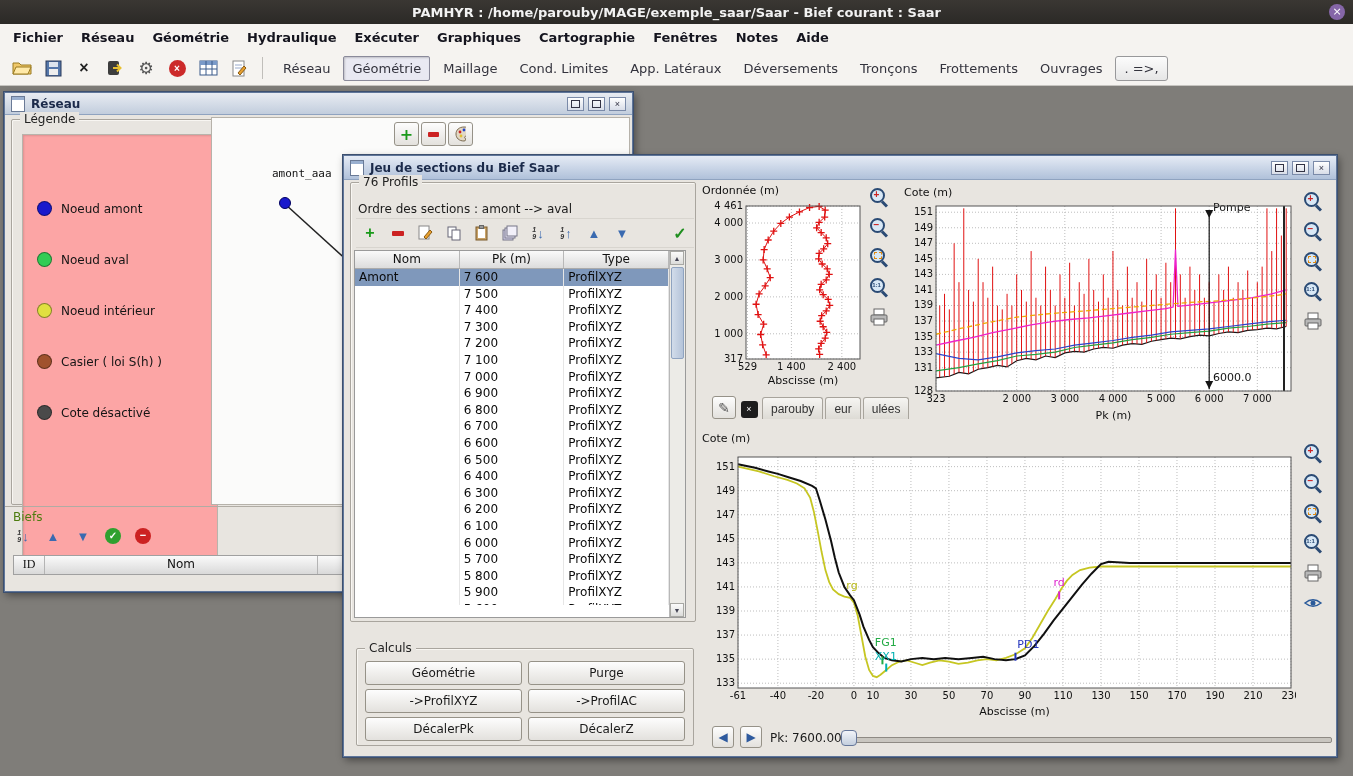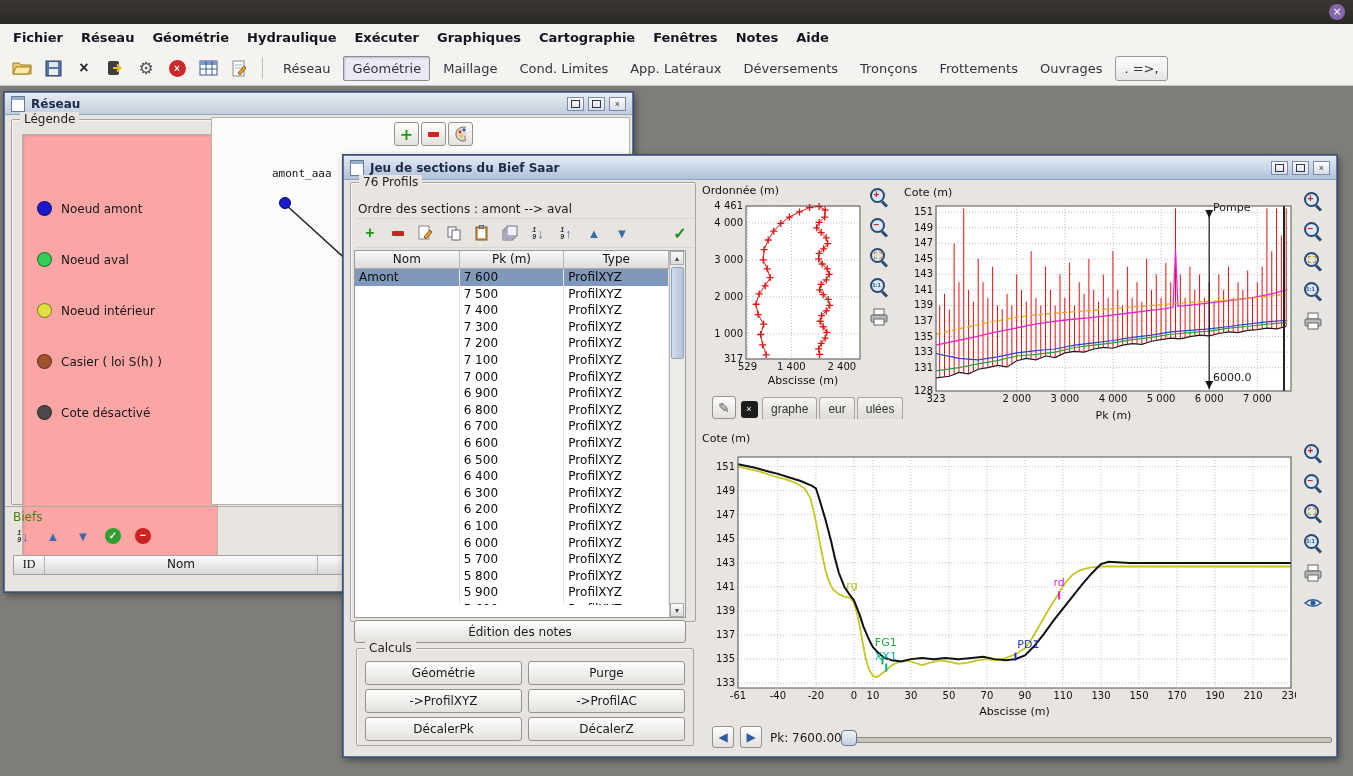--- a/index.html
+++ b/index.html
@@ -149,20 +149,21 @@
   .slider-thumb{position:absolute;left:497px;top:550px;width:14px;height:14px;border-radius:4px;
     background:linear-gradient(#f2f4f8,#c4cfde);border:1px solid #66779a;}
   svg text{font-family:"DejaVu Sans","Liberation Sans",sans-serif;}
 </style>
 </head>
 <body>
 
 <div class="screen">
 
   <div class="app-titlebar">
+    <span class="app-title">PAMHYR : /home/parouby/MAGE/exemple_saar/Saar - Bief courant : Saar</span>
     <span class="app-close">×</span>
   </div>
 
   <div class="menubar">
 
   <span class="menu-item">Fichier</span>
       <span class="menu-item">Réseau</span>
       <span class="menu-item">Géométrie</span>
       <span class="menu-item">Hydraulique</span>
       <span class="menu-item">Exécuter</span>
@@ -559,21 +560,20 @@
 
             </div>
         </div>
         <div class="vscroll">
           <button class="vs-btn vs-up">▲</button>
           <div class="vs-thumb"></div>
           <button class="vs-btn vs-down">▼</button>
         </div>
       </div>
 
-      <button class="btn notes-btn">Édition des notes</button>
 
       <div class="gb gb-calculs">
         <span class="gb-title">Calculs</span>
         <div class="calc-grid">
 
         <button class="btn calc-btn">Géométrie</button>
             <button class="btn calc-btn">Purge</button>
             <button class="btn calc-btn">-&gt;ProfilXYZ</button>
             <button class="btn calc-btn">-&gt;ProfilAC</button>
             <button class="btn calc-btn">DécalerPk</button>
@@ -901,21 +901,21 @@
 
       <div class="tab-row">
         <button class="btn tool-sq">
             <span class="pencil">✎</span>
           </button>
         <button class="ic">
             <span class="dark-sq">×</span>
           </button>
         <span style="display:flex;gap:2px;">
 
-        <button class="tab">graphe</button>
+        <button class="tab">parouby</button>
             <button class="tab">eur</button>
             <button class="tab">ulées</button>
           </span>
       </div>
 
       <button class="btn nav-btn" id="nav-prev">◀</button>
       <button class="btn nav-btn" id="nav-next">▶</button>
       <span class="pk-label">Pk: 7600.00</span>
       <div class="slider-track"></div>
       <div class="slider-thumb"></div>

